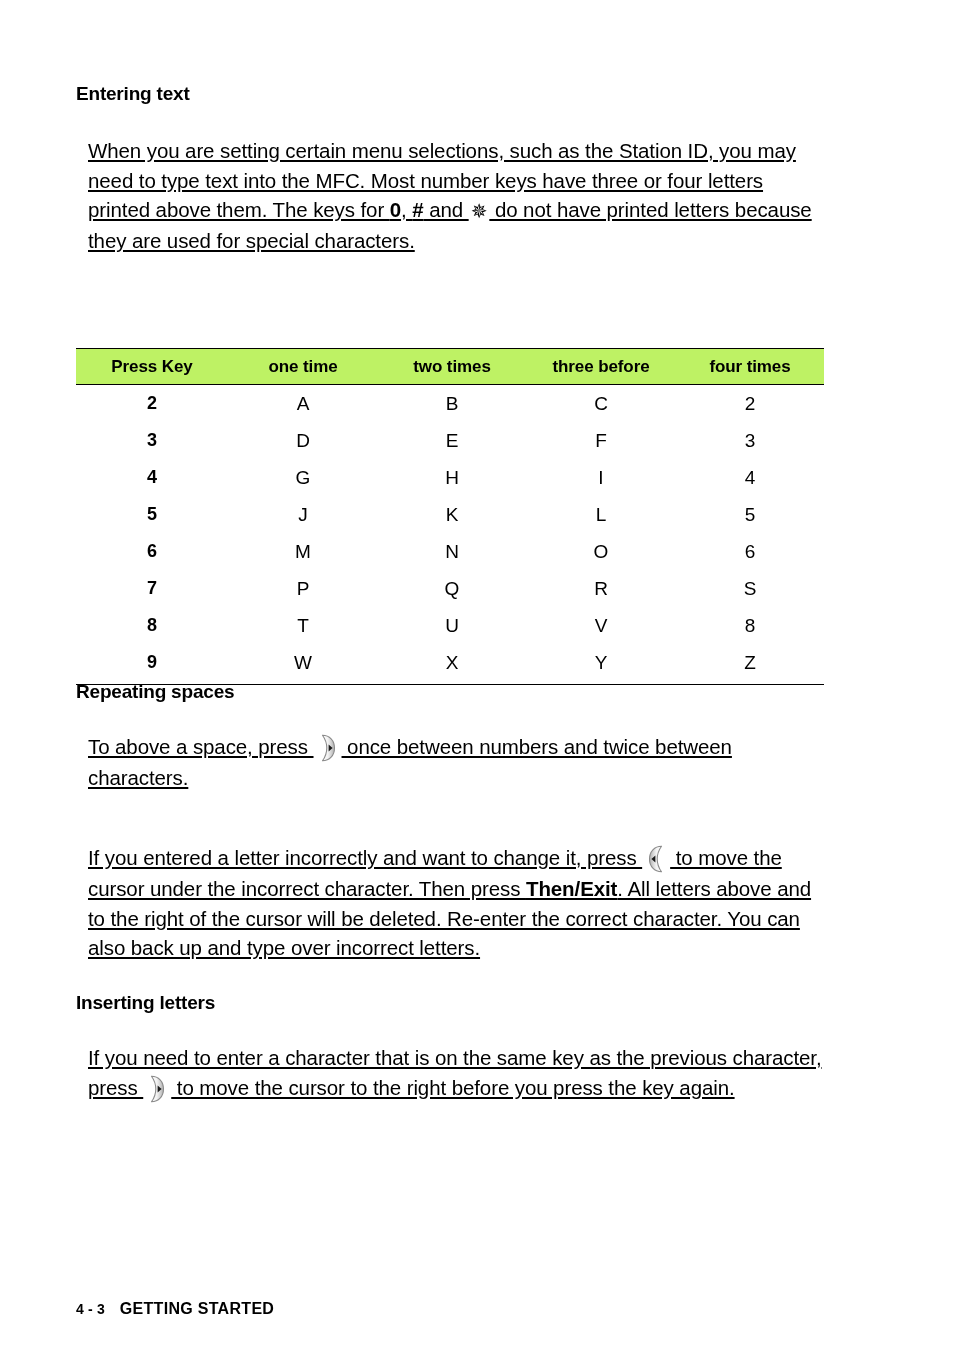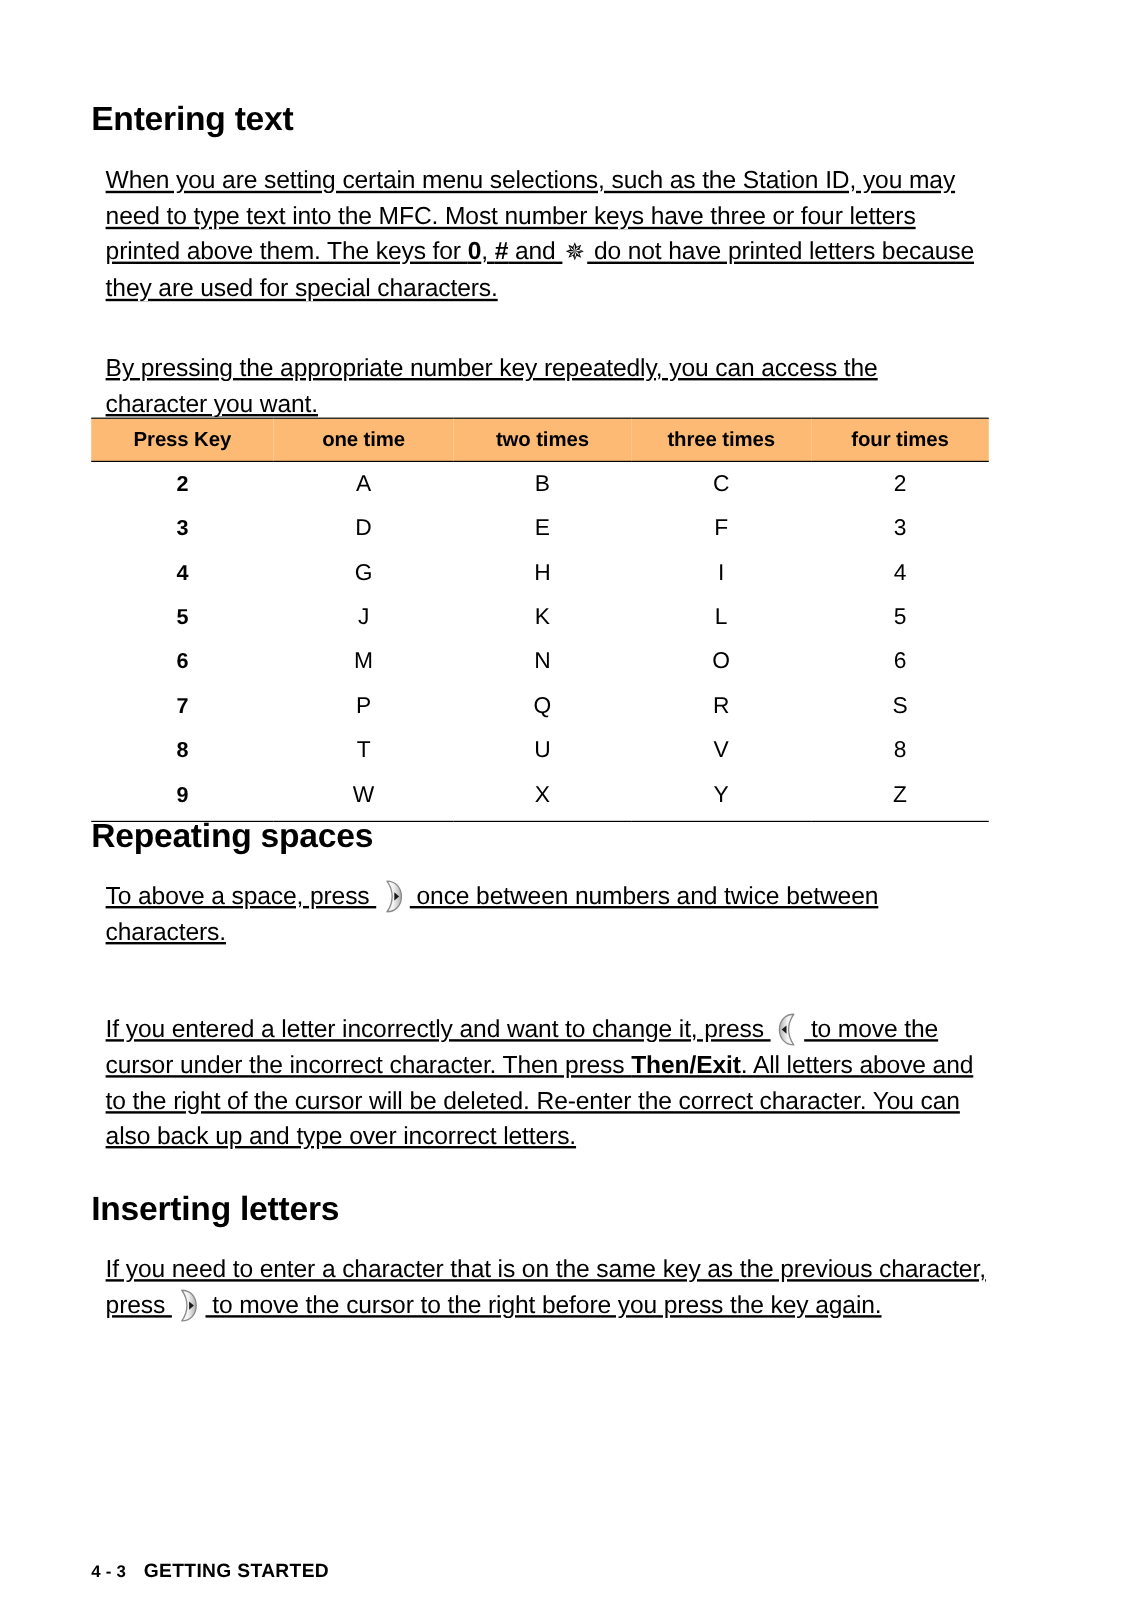--- a/index.html
+++ b/index.html
@@ -18,21 +18,21 @@
 
   .page {
     position: absolute;
     left: 76px;
     top: 0;
     width: 748px;
     height: 1352px;
   }
 
   h2.section-heading {
-    font-size: 28px;
+    font-size: 19px;
     font-weight: bold;
     margin: 0;
     padding: 0;
     letter-spacing: -0.2px;
     line-height: 1.15;
   }
 
   p.body-text {
     font-size: 20.5px;
     line-height: 29.5px;
@@ -59,21 +59,21 @@
   
   .key-table {
     position: absolute;
     left: 0;
     top: 348px;
     width: 748px;
     border-collapse: collapse;
     table-layout: fixed;
   }
   .key-table thead th {
-    background: #fdba74;
+    background: #bef264;
     font-size: 17px;
     font-weight: bold;
     text-align: center;
     padding: 8px 0 7px 0;
     border-top: 1.5px solid #000;
     border-bottom: 1.5px solid #000;
     letter-spacing: -0.1px;
   }
   .key-table tbody td {
     font-size: 19px;
@@ -142,40 +142,35 @@
   <div class="blk-heading-1">
     <h2 class="section-heading">Entering text</h2>
   </div>
 
   <div class="blk-para-1">
     <p class="body-text">
       <span>When you are setting certain menu selections, such as the Station ID, you may need to type text into the MFC. Most number keys have three or four letters printed above them. The keys for </span><span class="b">0</span><span>, </span><span class="b">#</span><span> and </span><span class="star-glyph">✵</span><span> do not have printed letters because they are used for special characters.</span>
     </p>
   </div>
 
-  <div class="blk-para-2">
-    <p class="body-text">
-      <span>By pressing the appropriate number key repeatedly, you can access the character you want.</span>
-    </p>
-  </div>
 
   <table class="key-table">
     <colgroup>
       <col class="col-key">
         <col class="col-one">
         <col class="col-two">
         <col class="col-three">
         <col class="col-four">
     </colgroup>
     <thead>
       <tr>
         <th>Press Key</th>
         <th>one time</th>
         <th>two times</th>
-        <th>three times</th>
+        <th>three before</th>
         <th>four times</th>
       </tr>
     </thead>
     <tbody>
       <tr>
         <td class="presskey">2</td>
         <td>A</td>
         <td>B</td>
         <td>C</td>
         <td>2</td>

